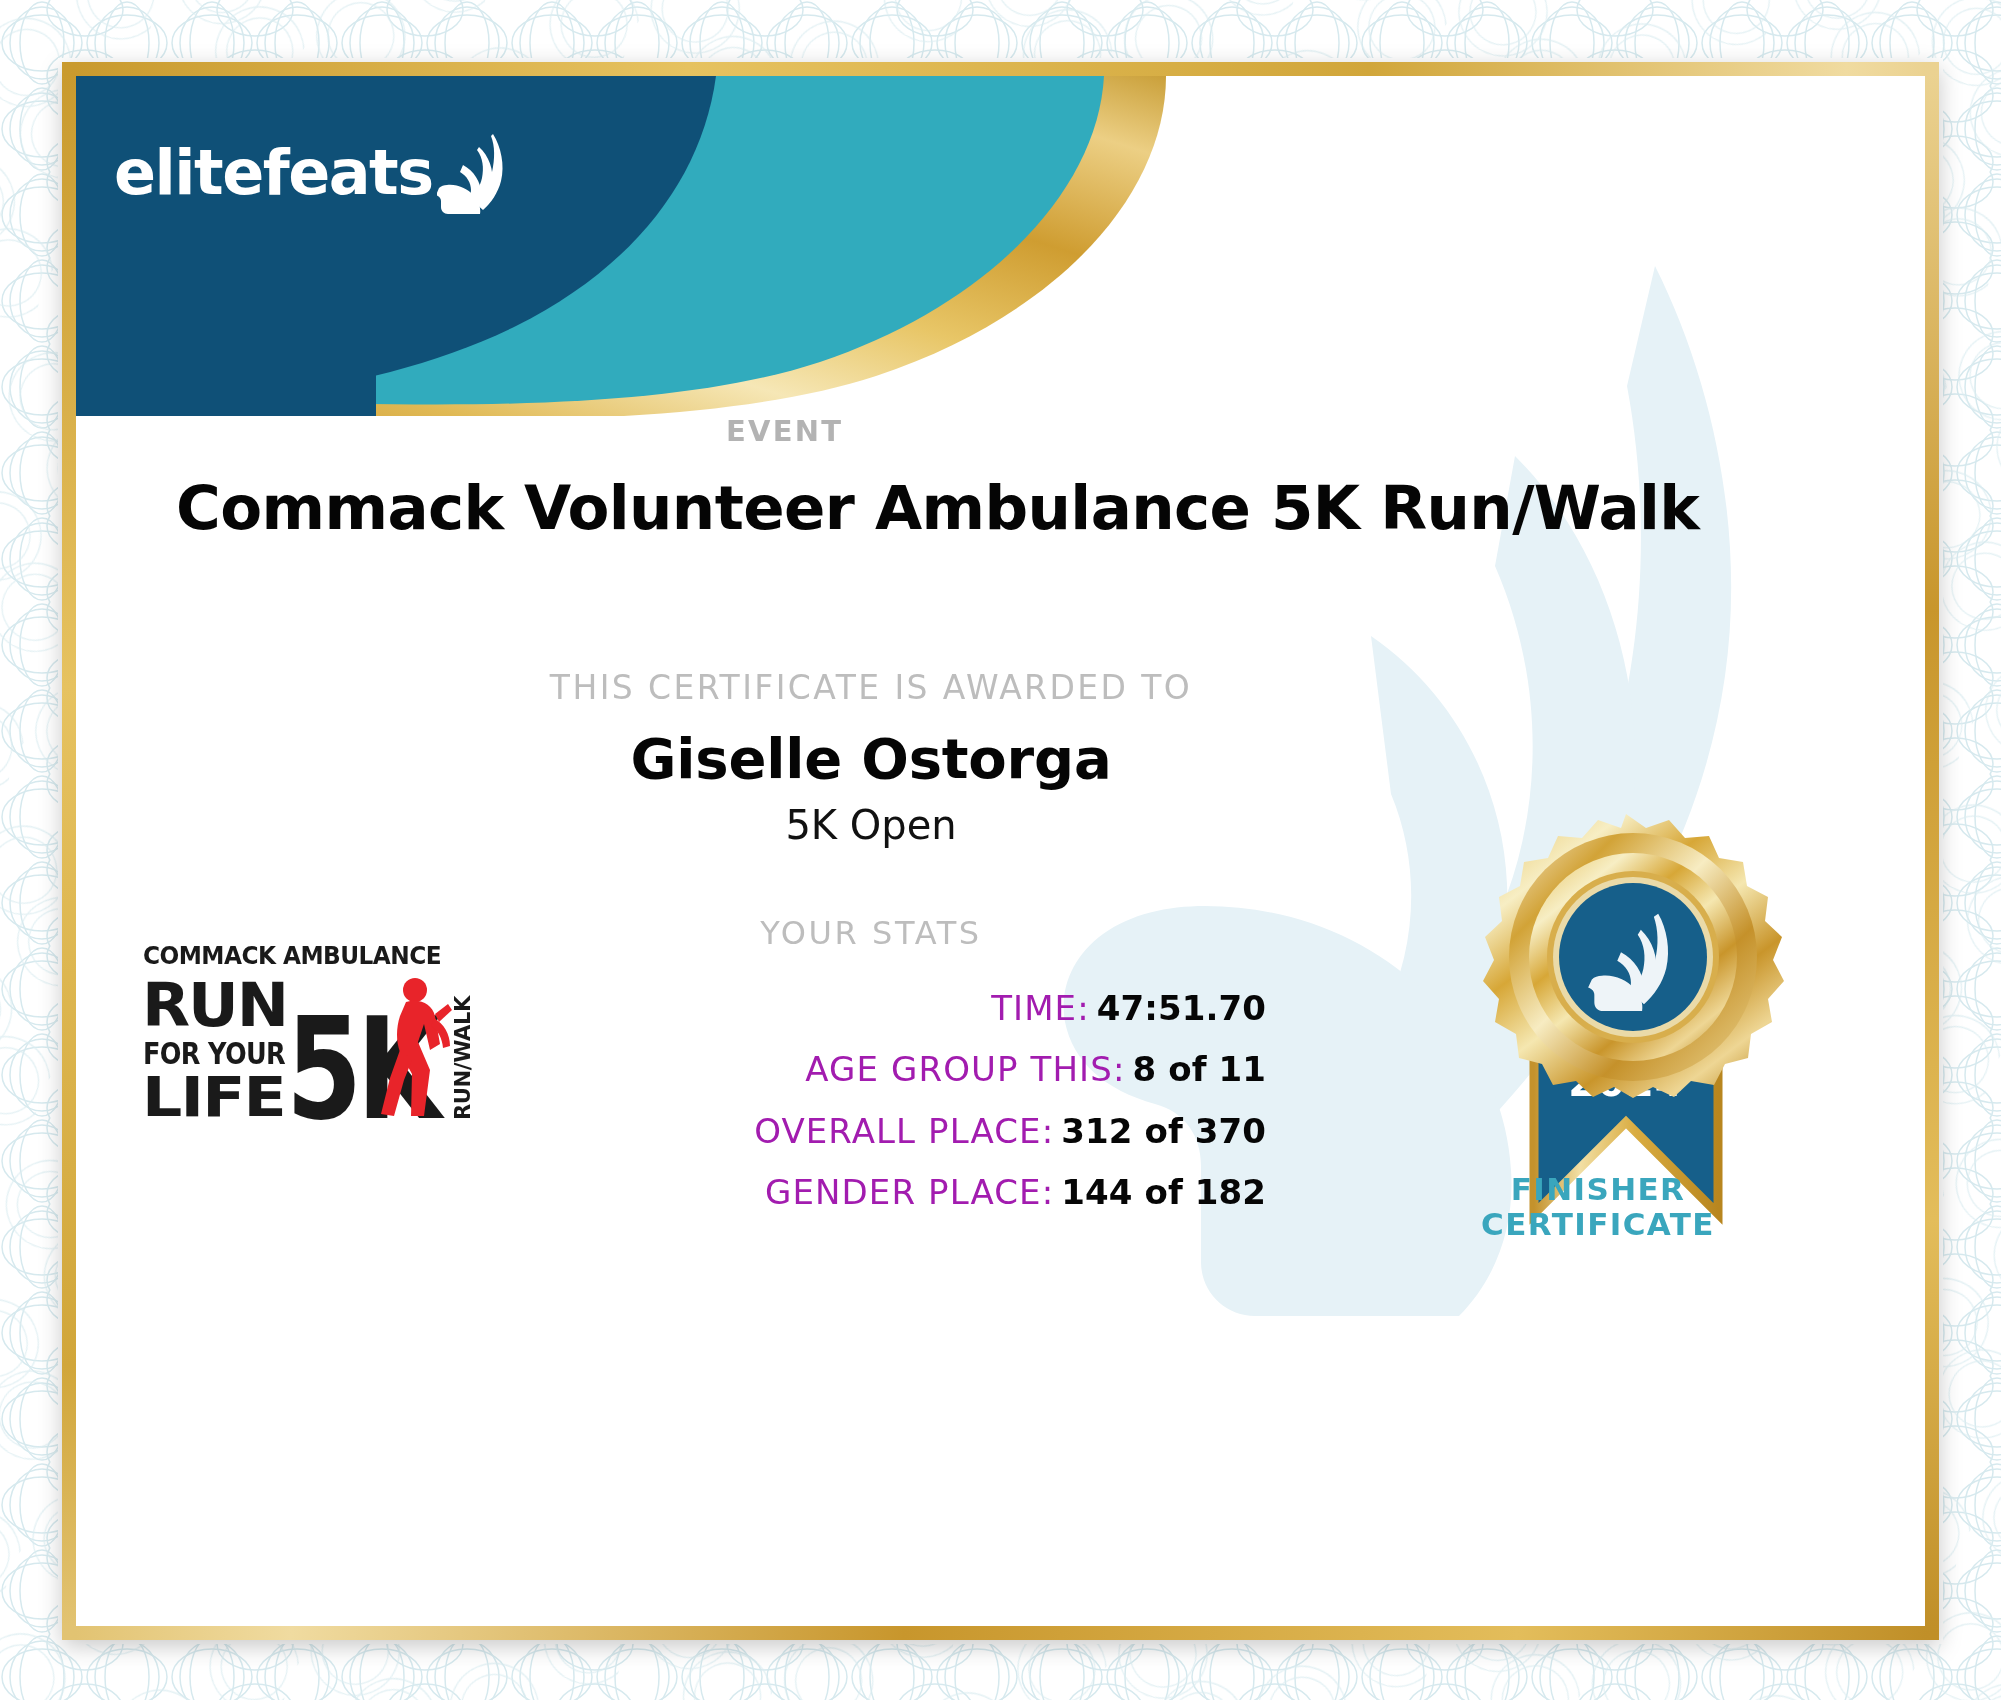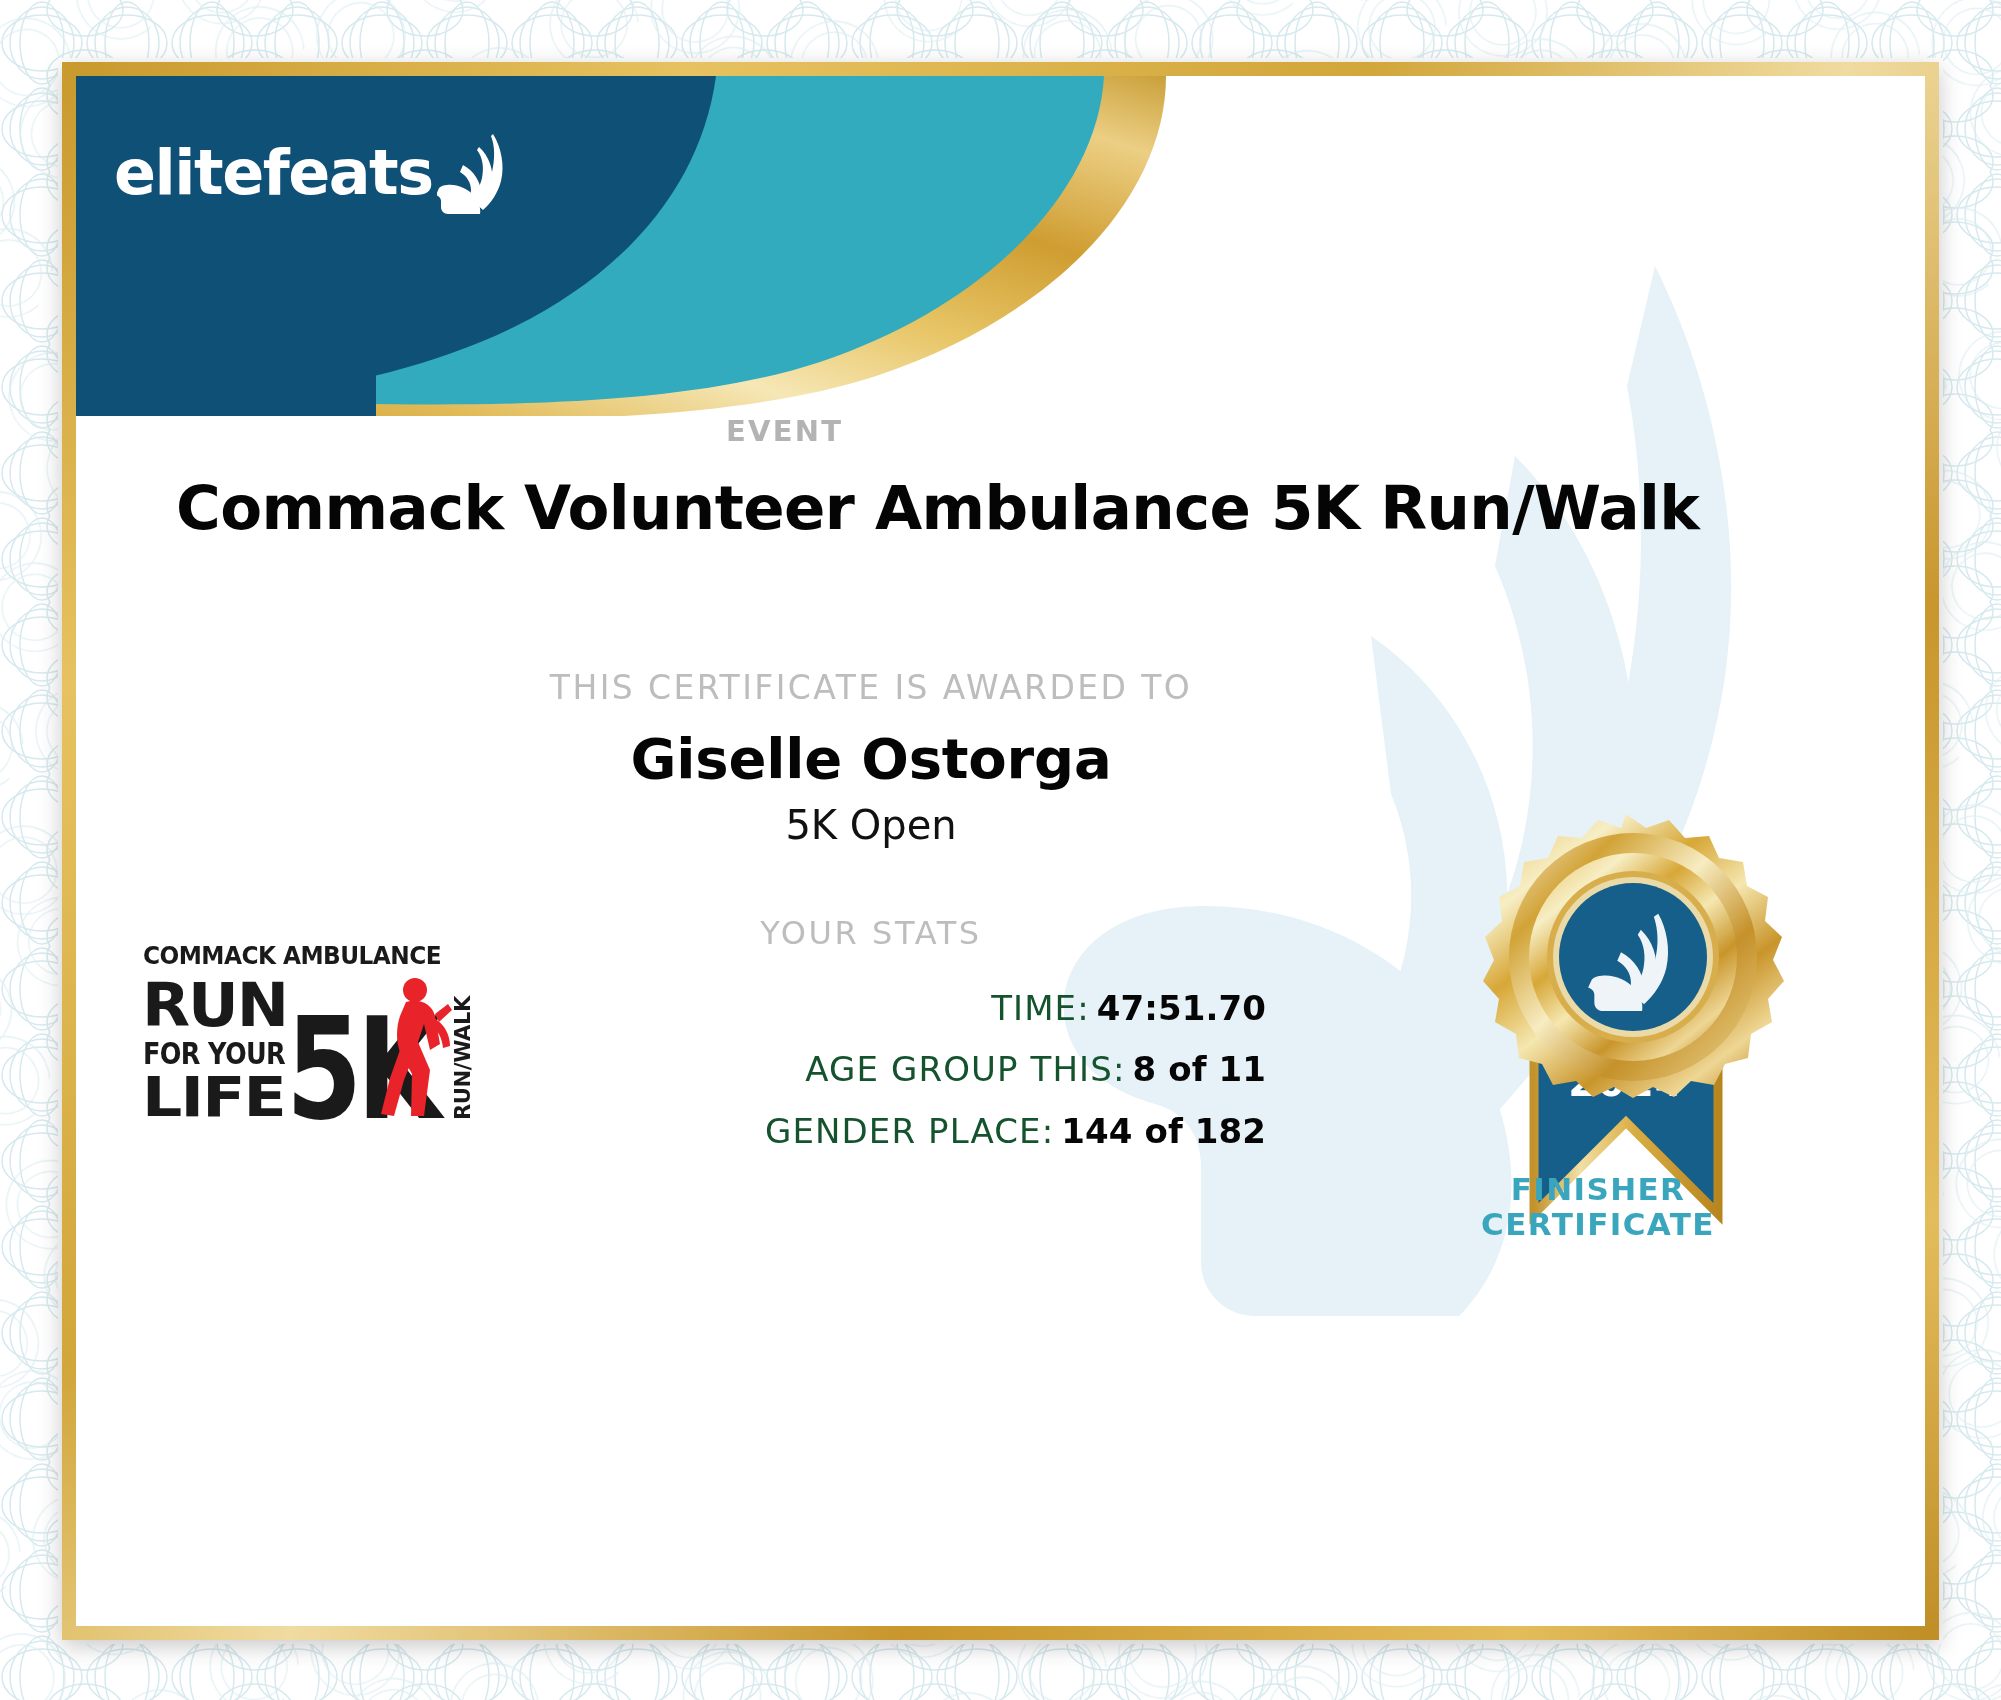--- a/index.html
+++ b/index.html
@@ -172,21 +172,21 @@
     top: 912px;
     width: 890px;
   }
   .stat-row {
     text-align: right;
     margin-bottom: 20px;
     white-space: nowrap;
     line-height: 1.22;
   }
   .stat-key {
-    color: #14532d;
+    color: #a21caf;
     font-size: 34px;
     letter-spacing: 1.1px;
     font-weight: 400;
     font-family: "DejaVu Sans", sans-serif;
   }
   .stat-val {
     color: #060606;
     font-size: 34px;
     font-weight: 700;
     letter-spacing: 0.1px;
@@ -334,20 +334,23 @@
       <div id="division">5K Open</div>
 
       <div id="stats-label">YOUR STATS</div>
 
       <div id="stats-list">
         <div class="stat-row">
           <span class="stat-key">TIME:</span><span class="stat-val">47:51.70</span>
         </div>
         <div class="stat-row">
           <span class="stat-key">AGE GROUP THIS:</span><span class="stat-val">8 of 11</span>
+        </div>
+        <div class="stat-row">
+          <span class="stat-key">OVERALL PLACE:</span><span class="stat-val">312 of 370</span>
         </div>
         <div class="stat-row">
           <span class="stat-key">GENDER PLACE:</span><span class="stat-val">144 of 182</span>
         </div>
       </div>
 
       <svg id="commack-logo" viewBox="0 0 345 190">
         <text x="5" y="26" font-family="'DejaVu Sans', sans-serif" font-size="25.5" font-weight="700" fill="#1a1a1a" letter-spacing="-0.6" textLength="298" lengthAdjust="spacingAndGlyphs">COMMACK AMBULANCE</text>
 
         <text x="4" y="88" font-family="'DejaVu Sans', sans-serif" font-size="60" font-weight="700" fill="#1a1a1a" letter-spacing="-2" textLength="145" lengthAdjust="spacingAndGlyphs">RUN</text>

